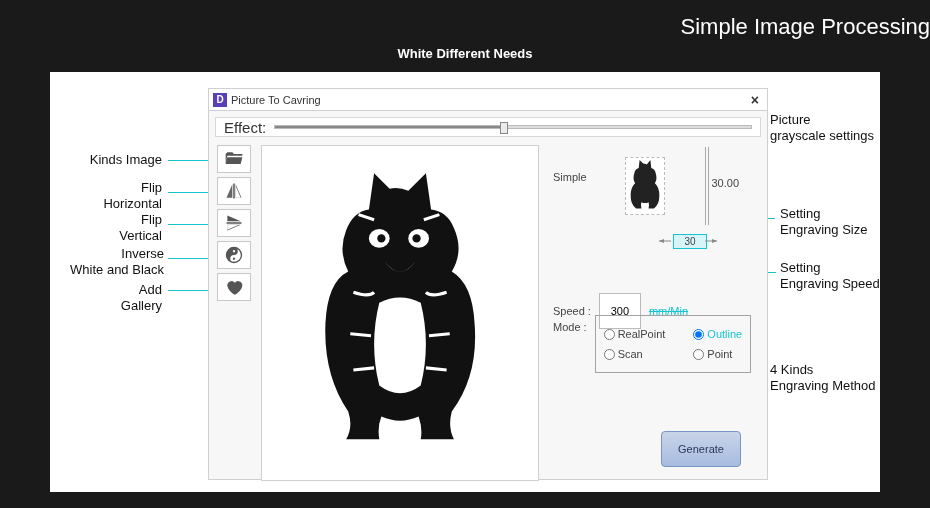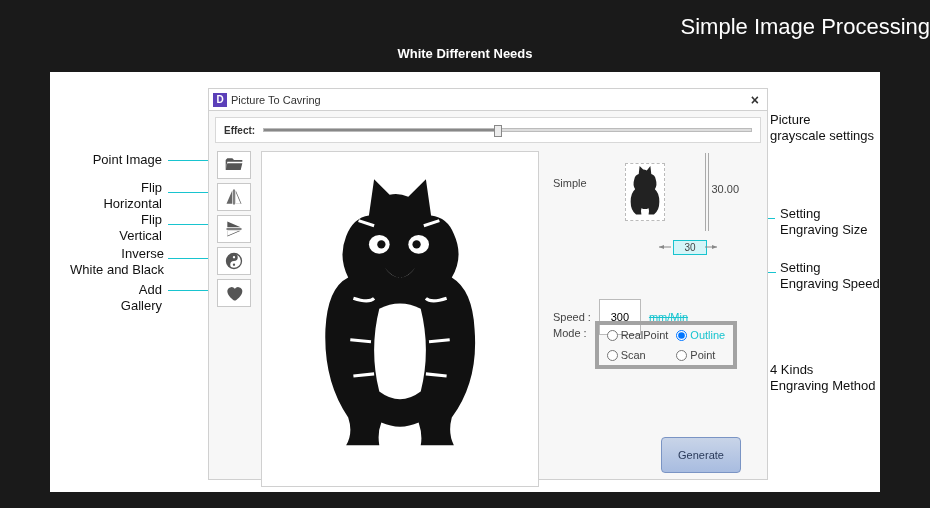--- a/index.html
+++ b/index.html
@@ -70,24 +70,23 @@
     font-weight: bold;
     cursor: pointer;
   }
   .effect-row {
     display: flex;
     align-items: center;
     padding: 6px 8px;
     border: 1px solid #d8d8d8;
     margin: 6px 6px 0 6px;
     background: #fff;
-    height: 26px;
-    font-size: 10px;
+    height: 20px;
+    font-size: 15px;
     color: #333;
-    font-weight: bold;
   }
   .effect-row .slider-track {
     flex: 1;
     height: 4px;
     background: #ddd;
     margin-left: 8px;
     position: relative;
     border: 1px solid #bbb;
   }
   .effect-row .slider-fill {
@@ -196,25 +195,25 @@
     font-size: 11px;
     text-align: center;
   }
   .speed-row .unit { color: #18c4cf; text-decoration: line-through; text-decoration-color:#18c4cf; }
   .mode-row {
     position: absolute;
     left: 6px; top: 170px;
     display: flex; gap: 8px; justify-content: space-between;
   }
   .mode-box {
-    border: 4px solid #a3a3a3;
-    padding: 4px 8px;
+    border: 1px solid #a3a3a3;
+    padding: 12px 8px;
     display: grid;
     grid-template-columns: auto auto;
-    gap: 8px 8px;
+    gap: 8px 28px;
     font-size: 11px;
   }
   .mode-box label { display: flex; align-items: center; gap: 3px; cursor: pointer; }
   .mode-box input[type=radio] { width: 11px; height: 11px; }
   .mode-box label.sel { color: #18c4cf; }
   .generate-btn {
     position: absolute;
     right: 18px;
     bottom: 14px;
     width: 80px; height: 36px;
@@ -253,21 +252,21 @@
   .leader.rev::after { left:-3px; right:auto; }
 </style>
 </head>
 <body>
 
 <div class="page-title">Simple Image Processing</div>
 <div class="page-subtitle">White Different Needs</div>
 
 <div class="panel">
 
-  <div class="callout left" style="left:2px; top:80px; width:110px">Point Image</div>
+  <div class="callout left" style="left:2px; top:80px; width:110px">Kinds Image</div>
   <div class="leader" style="left:118px; top:88px; width:52px"></div>
 
   <div class="callout left" style="left:2px; top:108px; width:110px">
     <span>Flip</span><br>
     <span>Horizontal</span>
   </div>
   <div class="leader" style="left:118px; top:120px; width:52px"></div>
 
   <div class="callout left" style="left:2px; top:140px; width:110px">
     <span>Flip</span><br>

